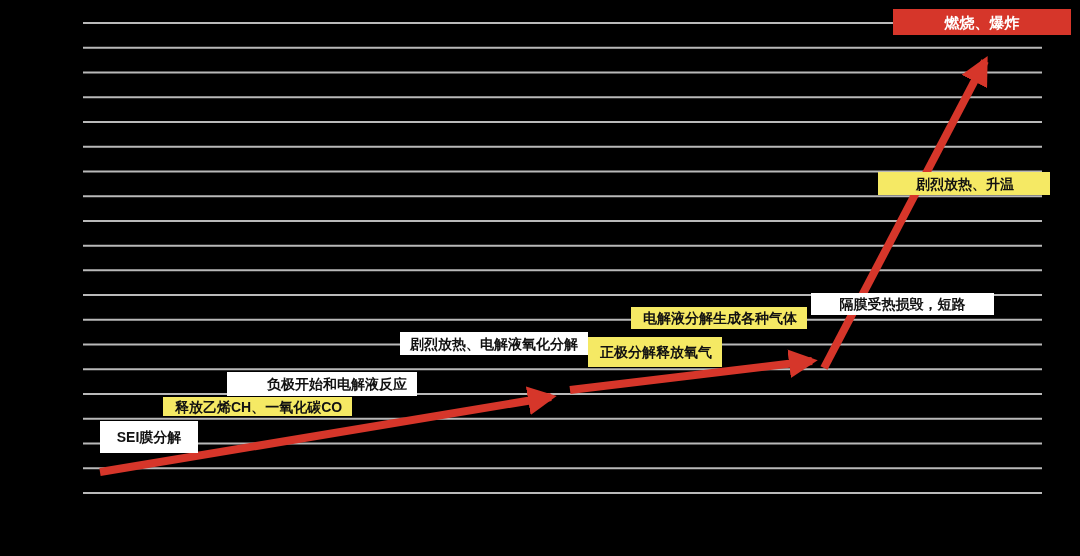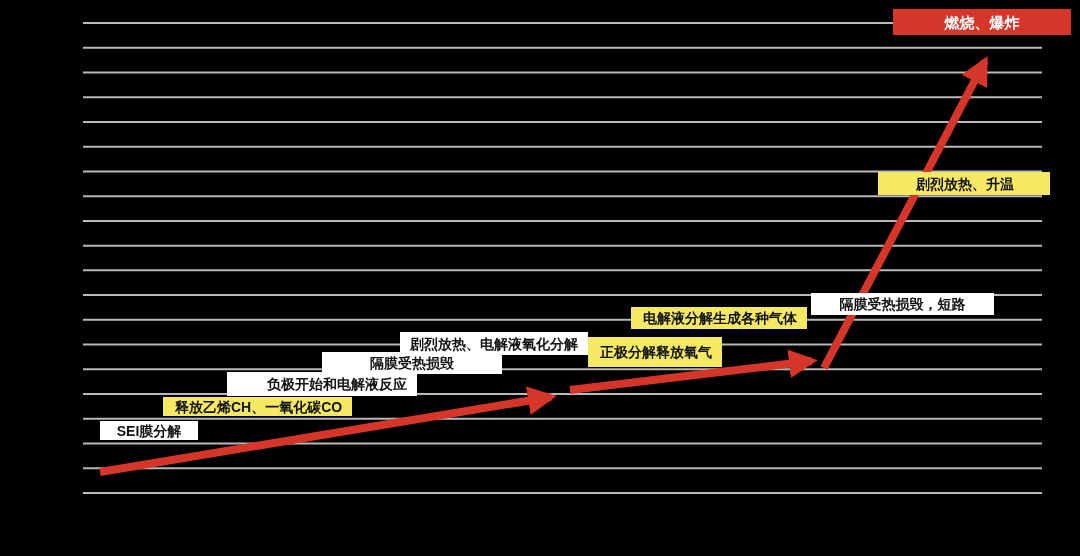--- a/index.html
+++ b/index.html
@@ -46,21 +46,21 @@
     font-weight: bold;
     color: var(--text-dark, #111);
     z-index: 5;
     line-height: 1;
   }
   .stage.white  { background: var(--box-white, #fff); }
   .stage.yellow { background: var(--highlight-yellow, #f5e964); padding-left: 12px; }
   .stage.red    { background: var(--alert-red, #d6362a); color: var(--text-light, #fff); font-size: 15px; }
 
   
-  #stage-sei              { left: 100px; top: 421px; min-width:  98px; height: 19px; }
+  #stage-sei              { left: 100px; top: 421px; min-width:  98px; height: 32px; }
   #stage-ethylene-co      { left: 163px; top: 397px; min-width: 179px; height: 19px; }
   #stage-anode-reaction   { left: 227px; top: 372px; min-width: 181px; height: 24px; padding-left: 40px; }
   #stage-separator-heat   { left: 322px; top: 352px; min-width: 180px; height: 22px; }
   #stage-cathode-decomp   { left: 400px; top: 332px; min-width: 177px; height: 23px; }
   #stage-oxygen-release   { left: 588px; top: 337px; min-width: 118px; height: 30px; }
   #stage-gas-generation   { left: 631px; top: 307px; min-width: 166px; height: 22px; }
   #stage-short-circuit    { left: 811px; top: 293px; min-width: 183px; height: 22px; }
   #stage-violent-exotherm { right: 30px; top: 172px; min-width: 172px; height: 23px; }
   #stage-explosion        { right:  9px; top:   9px; min-width: 178px; height: 26px; }
 </style>
@@ -105,21 +105,20 @@
       <line class="arrow-seg" x1="824" y1="368" x2="985" y2="61" marker-end="url(#ah)"></line>
     </g>
   </svg>
 
   <div id="stage-sei" class="stage white">SEI膜分解</div>
 
   <div id="stage-ethylene-co" class="stage yellow">释放乙烯CH、一氧化碳CO</div>
 
   <div id="stage-anode-reaction" class="stage white">负极开始和电解液反应</div>
 
-  <div id="stage-separator-heat" class="stage white">隔膜受热损毁</div>
 
   <div id="stage-cathode-decomp" class="stage white">剧烈放热、电解液氧化分解</div>
 
   <div id="stage-oxygen-release" class="stage yellow">正极分解释放氧气</div>
 
   <div id="stage-gas-generation" class="stage yellow">电解液分解生成各种气体</div>
 
   <div id="stage-short-circuit" class="stage white">隔膜受热损毁，短路</div>
 
   <div id="stage-violent-exotherm" class="stage yellow">剧烈放热、升温</div>

